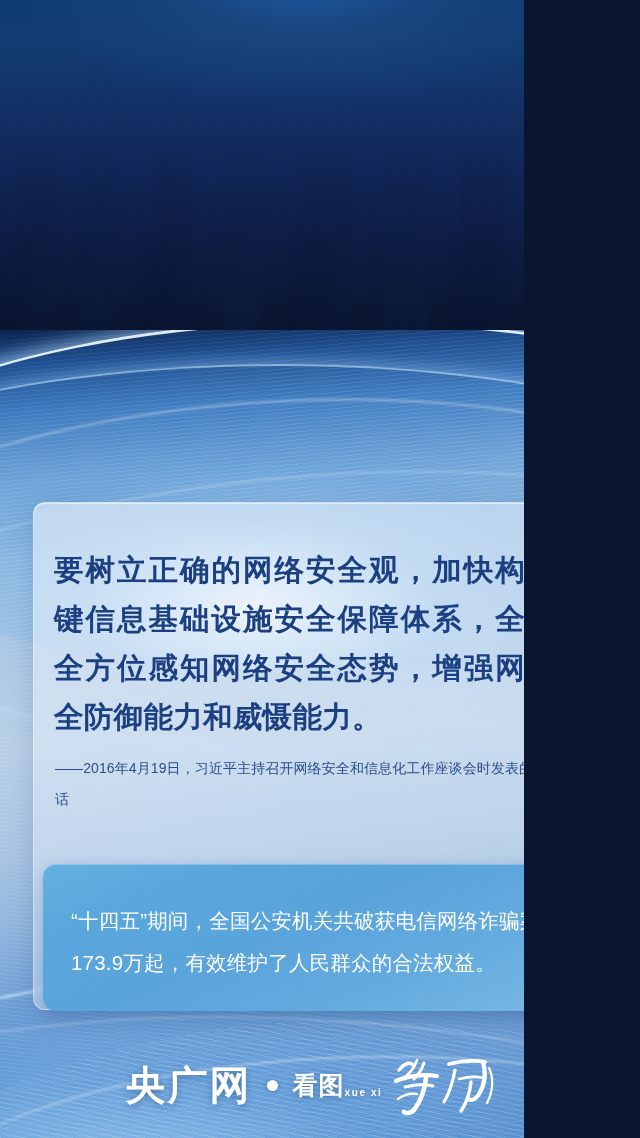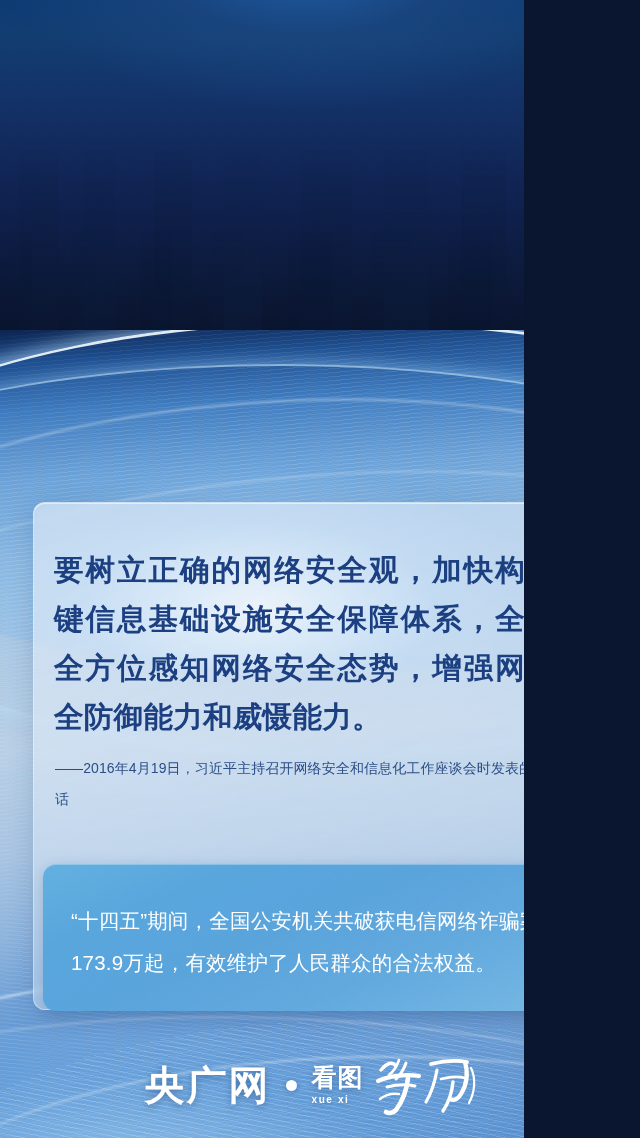--- a/index.html
+++ b/index.html
@@ -249,21 +249,21 @@
     letter-spacing:2px; line-height:1;
     text-shadow:0 2px 7px rgba(20,60,110,.45);
     font-family:"DejaVu Sans","Liberation Sans",sans-serif;
   }
   .dot {
     width:11px; height:11px; border-radius:50%;
     background:#ffffff; box-shadow:0 1px 5px rgba(20,60,110,.4);
     flex:0 0 auto; margin:0 3px;
   }
   .kan {
-    display:flex; flex-direction:column; align-items:flex-start; line-height:1;
+    display:flex; flex-direction:row; align-items:flex-end; line-height:1;
     margin-right:1px;
   }
   .kan-cn {
     font-size:25px; font-weight:700; color:#ffffff; letter-spacing:1px;
     text-shadow:0 2px 6px rgba(20,60,110,.4);
     font-family:"DejaVu Sans","Liberation Sans",sans-serif;
   }
   .kan-py {
     font-size:10px; font-weight:700; color:#ffffff; letter-spacing:1.6px;
     margin-top:5px; text-shadow:0 1px 4px rgba(20,60,110,.4);

